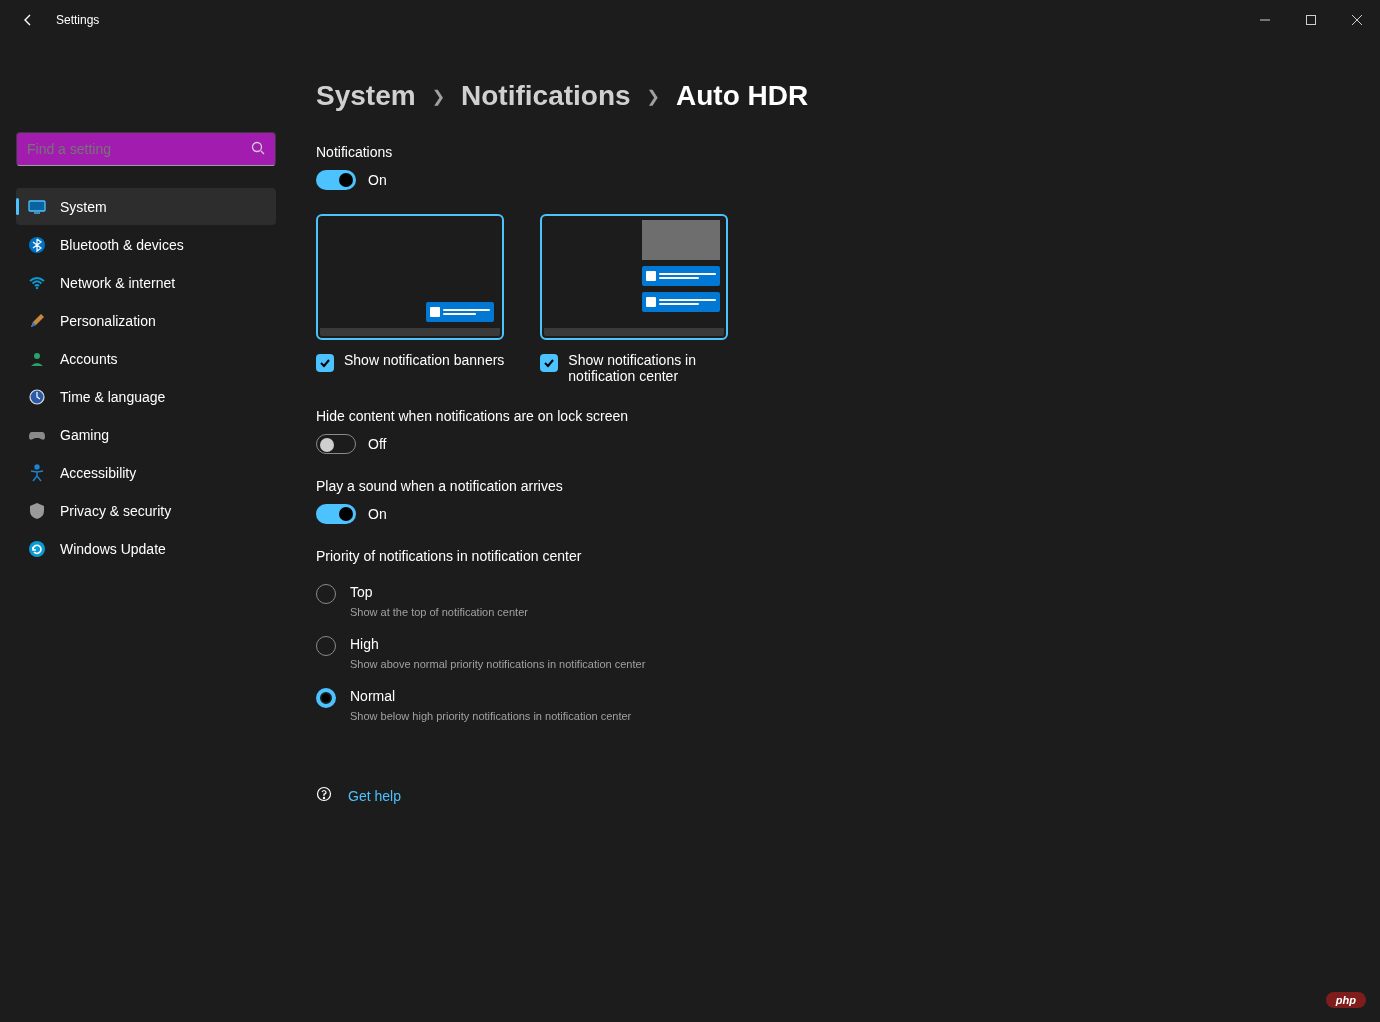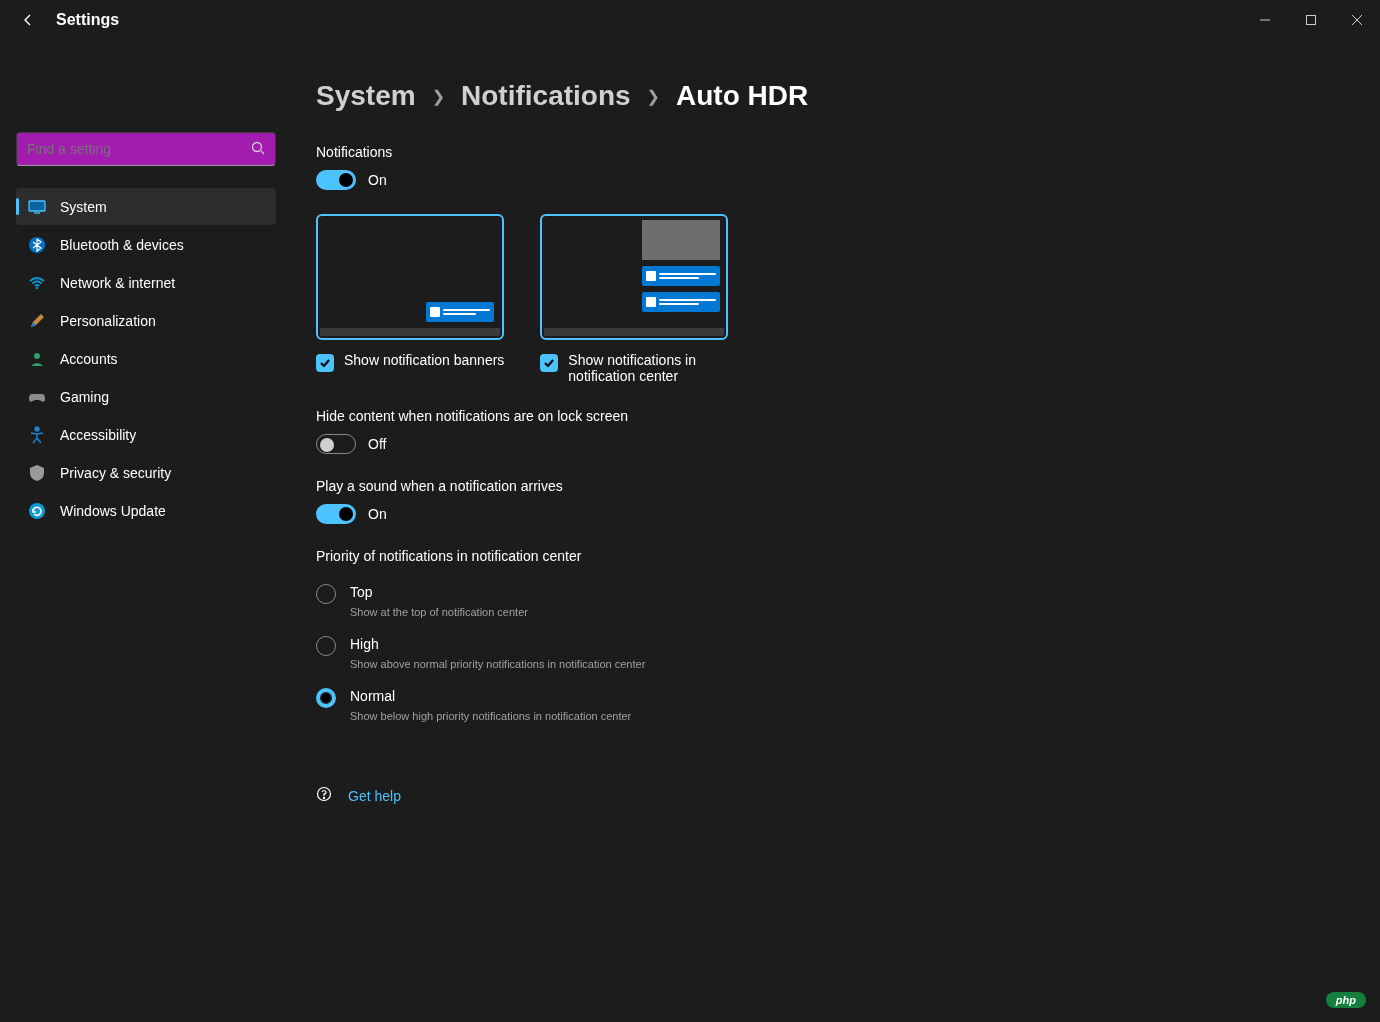--- a/index.html
+++ b/index.html
@@ -24,21 +24,21 @@
     height: 40px;
     display: flex;
     align-items: center;
     padding-left: 18px;
   }
   .back-btn {
     width: 20px; height: 20px;
     display: flex; align-items: center; justify-content: center;
     margin-right: 18px;
   }
-  .titlebar .title { font-size: 16px; font-weight: 700; }
+  .titlebar .title { font-size: 12px; font-weight: 400; }
   .window-controls {
     margin-left: auto;
     display: flex;
     height: 100%;
   }
   .winctl {
     width: 46px;
     display: flex;
     align-items: center;
     justify-content: center;
@@ -259,21 +259,21 @@
     color: #4cc2ff;
     text-align: right;
   }
   .help-row .help-icon { color: #ffffff; }
   .php-badge {
     position: fixed;
     right: 14px;
     bottom: 14px;
     padding: 2px 10px;
     border-radius: 10px;
-    background: #15803d;
+    background: #7f1d1d;
     color: #fff;
     font-size: 11px;
     font-weight: bold;
     font-style: italic;
   }
 </style>
 </head>
 <body>
 
 <div class="window">
@@ -359,20 +359,29 @@
           <span class="nav-label">Personalization</span>
         </div>
         <div class="nav-item">
           <span class="nav-icon">
               <svg width="18" height="18" viewBox="0 0 18 18" fill="#2aa36b">
                 <circle cx="9" cy="6" r="3"></circle>
                 <path d="M3 16 Q9 10 15 16 Z"></path>
               </svg>
             </span>
           <span class="nav-label">Accounts</span>
+        </div>
+        <div class="nav-item">
+          <span class="nav-icon">
+              <svg width="18" height="18" viewBox="0 0 18 18" fill="none" stroke="#e0e0e0" stroke-width="1.2">
+                <circle cx="9" cy="9" r="7" fill="#2b5aa8"></circle>
+                <path d="M9 4 V9 L12 11" stroke="#fff"></path>
+              </svg>
+            </span>
+          <span class="nav-label">Time &amp; language</span>
         </div>
         <div class="nav-item">
           <span class="nav-icon">
               <svg width="18" height="18" viewBox="0 0 18 18" fill="#8a8a8a">
                 <path d="M4 6 H14 Q17 6 17 11 Q17 15 13 13 L11 12 H7 L5 13 Q1 15 1 11 Q1 6 4 6 Z"></path>
               </svg>
             </span>
           <span class="nav-label">Gaming</span>
         </div>
         <div class="nav-item">

